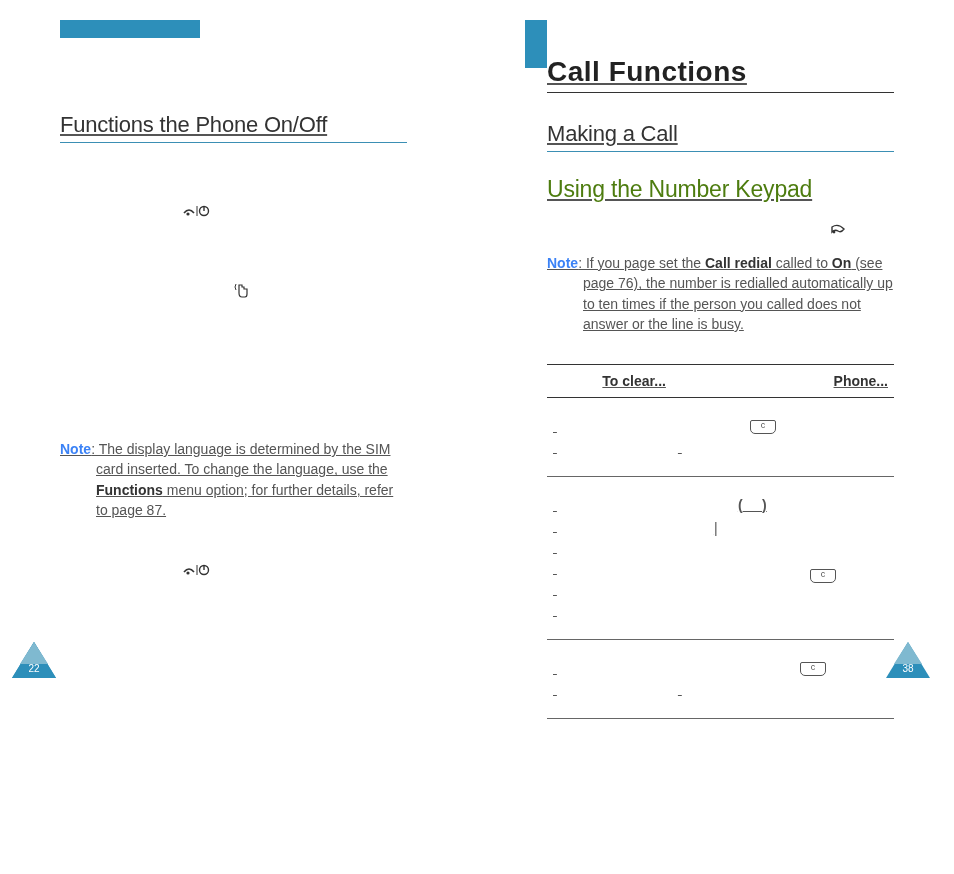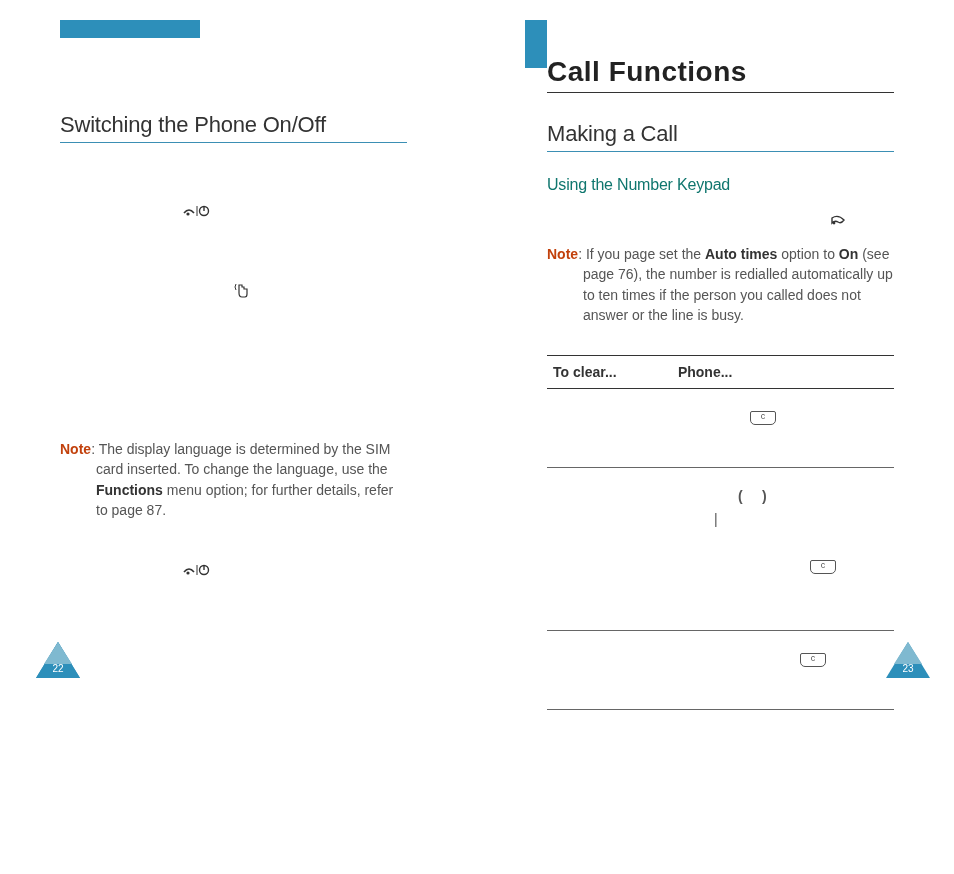--- a/index.html
+++ b/index.html
@@ -10,20 +10,21 @@
     font-family: "Helvetica Neue", Arial, sans-serif;
     color: #555;
     display: flex;
     position: relative;
   }
   .page {
     width: 477px;
     height: 692px;
     padding: 20px 60px 40px 60px;
     position: relative;
+    text-decoration: underline;
   }
   .page-left { padding-right: 70px; }
   .page-right { padding-left: 70px; }
   .top-bar {
     width: 140px;
     height: 18px;
     background: #2d8fba;
     position: absolute;
     top: 20px;
     left: 60px;
@@ -56,49 +57,49 @@
     font-size: 22px;
     color: #333;
     padding-bottom: 4px;
     margin-bottom: 24px;
     border-bottom: 1.2px solid #3b8fb4;
     letter-spacing: -0.2px;
   }
   .subsection-title {
     font-family: Arial, sans-serif;
     font-weight: 400;
-    font-size: 16px;
-    color: #0f766e;
+    font-size: 23px;
+    color: #4d7c0f;
     margin-bottom: 48px;
     letter-spacing: -0.2px;
   }
   .note {
     font-size: 14px;
     line-height: 1.45;
     color: #555;
     margin: 8px 0 20px 0;
     padding-left: 36px;
     text-indent: -36px;
   }
   .note strong { font-weight: 700; color: #333; }
-  .note-label { font-weight: 700; color: #c2410c; margin-top: 12px; }
+  .note-label { font-weight: 700; color: #3b82f6; margin-top: 12px; }
   .icon-inline {
     display: inline-block;
     vertical-align: middle;
     margin: 0 2px;
   }
   .clear-table {
     border-collapse: collapse;
     width: 100%;
     font-size: 14px;
     color: #888;
     margin-top: 30px;
   }
   .clear-table th {
-    text-align: left;
+    text-align: right;
     font-weight: 700;
     color: #333;
     border-top: 1.2px solid #333;
     border-bottom: 1.2px solid #333;
     padding: 8px 6px;
     font-size: 14px;
   }
   .clear-table td {
     border-bottom: 1px solid #666;
     padding: 18px 6px;
@@ -123,42 +124,42 @@
     top: -2px; left: 0; right: 0;
     text-align: center;
     font-size: 9px;
     color: #555;
   }
   .page-marker {
     position: absolute;
     bottom: 14px;
     width: 44px; height: 36px;
   }
-  .page-marker.left { left: 36px; }
+  .page-marker.left { left: 12px; }
   .page-marker.right { right: 24px; }
   .page-marker svg { width: 100%; height: 100%; }
   .page-number {
     position: absolute;
     bottom: 4px;
     font-size: 10px;
     color: #fff;
     width: 44px;
     text-align: center;
   }
   .page-left .section-title { margin-top: 92px; }
   .page-right .section-title { margin-top: 20px; }
   .pipe { color: #555; }
 </style>
 </head>
 <body>
 
 <div class="page page-left">
   <div class="top-bar"></div>
 
-  <h2 class="section-title">Switching the Phone On/Off</h2>
+  <h2 class="section-title">Functions the Phone On/Off</h2>
 
   <div style="height:34px"></div>
   <div style="text-align:left; padding-left:120px;">
     <svg class="icon-inline" width="28" height="14" viewBox="0 0 28 14">
       <path d="M2 9 Q7 3 12 9" stroke="#333" stroke-width="1.6" fill="none"></path>
       <circle cx="6" cy="10" r="1.6" fill="#333"></circle>
       <line x1="15" y1="2" x2="15" y2="12" stroke="#333" stroke-width="1"></line>
       <circle cx="22" cy="7" r="4.5" stroke="#333" stroke-width="1.4" fill="none"></circle>
       <line x1="22" y1="2" x2="22" y2="7" stroke="#333" stroke-width="1.4"></line>
     </svg>
@@ -211,21 +212,21 @@
   <h3 class="subsection-title">Using the Number Keypad</h3>
 
   <div style="text-align:left; padding-left:280px; margin-top:-30px; margin-bottom:14px;">
     <svg class="icon-inline" width="18" height="14" viewBox="0 0 18 14">
       <path d="M3 3 Q9 -1 15 5 Q12 9 9 7 Q6 5 3 8 Z" stroke="#333" stroke-width="1.4" fill="none"></path>
       <circle cx="5" cy="8" r="1.4" fill="#333"></circle>
     </svg>
   </div>
 
   <p class="note">
-    <span class="note-label">Note</span><span>: If you page set the </span><strong>Auto times</strong><span> option to </span><strong>On</strong><span> (see page 76), the number is redialled automatically up to ten times if the person you called does not answer or the line is busy.</span>
+    <span class="note-label">Note</span><span>: If you page set the </span><strong>Call redial</strong><span> called to </span><strong>On</strong><span> (see page 76), the number is redialled automatically up to ten times if the person you called does not answer or the line is busy.</span>
   </p>
 
   <table class="clear-table">
     <thead>
       <tr>
         <th>To clear...</th>
         <th>Phone...</th>
       </tr>
     </thead>
     <tbody>
@@ -264,15 +265,15 @@
         </td>
       </tr>
     </tbody>
   </table>
 
   <div class="page-marker right">
     <svg viewBox="0 0 44 36">
       <polygon points="22,0 44,36 0,36" fill="#2d8fba"></polygon>
       <polygon points="22,0 36,22 8,22" fill="#7fb9d0"></polygon>
     </svg>
-    <div class="page-number">23</div>
+    <div class="page-number">38</div>
   </div>
 </div>
 
 </body></html>

